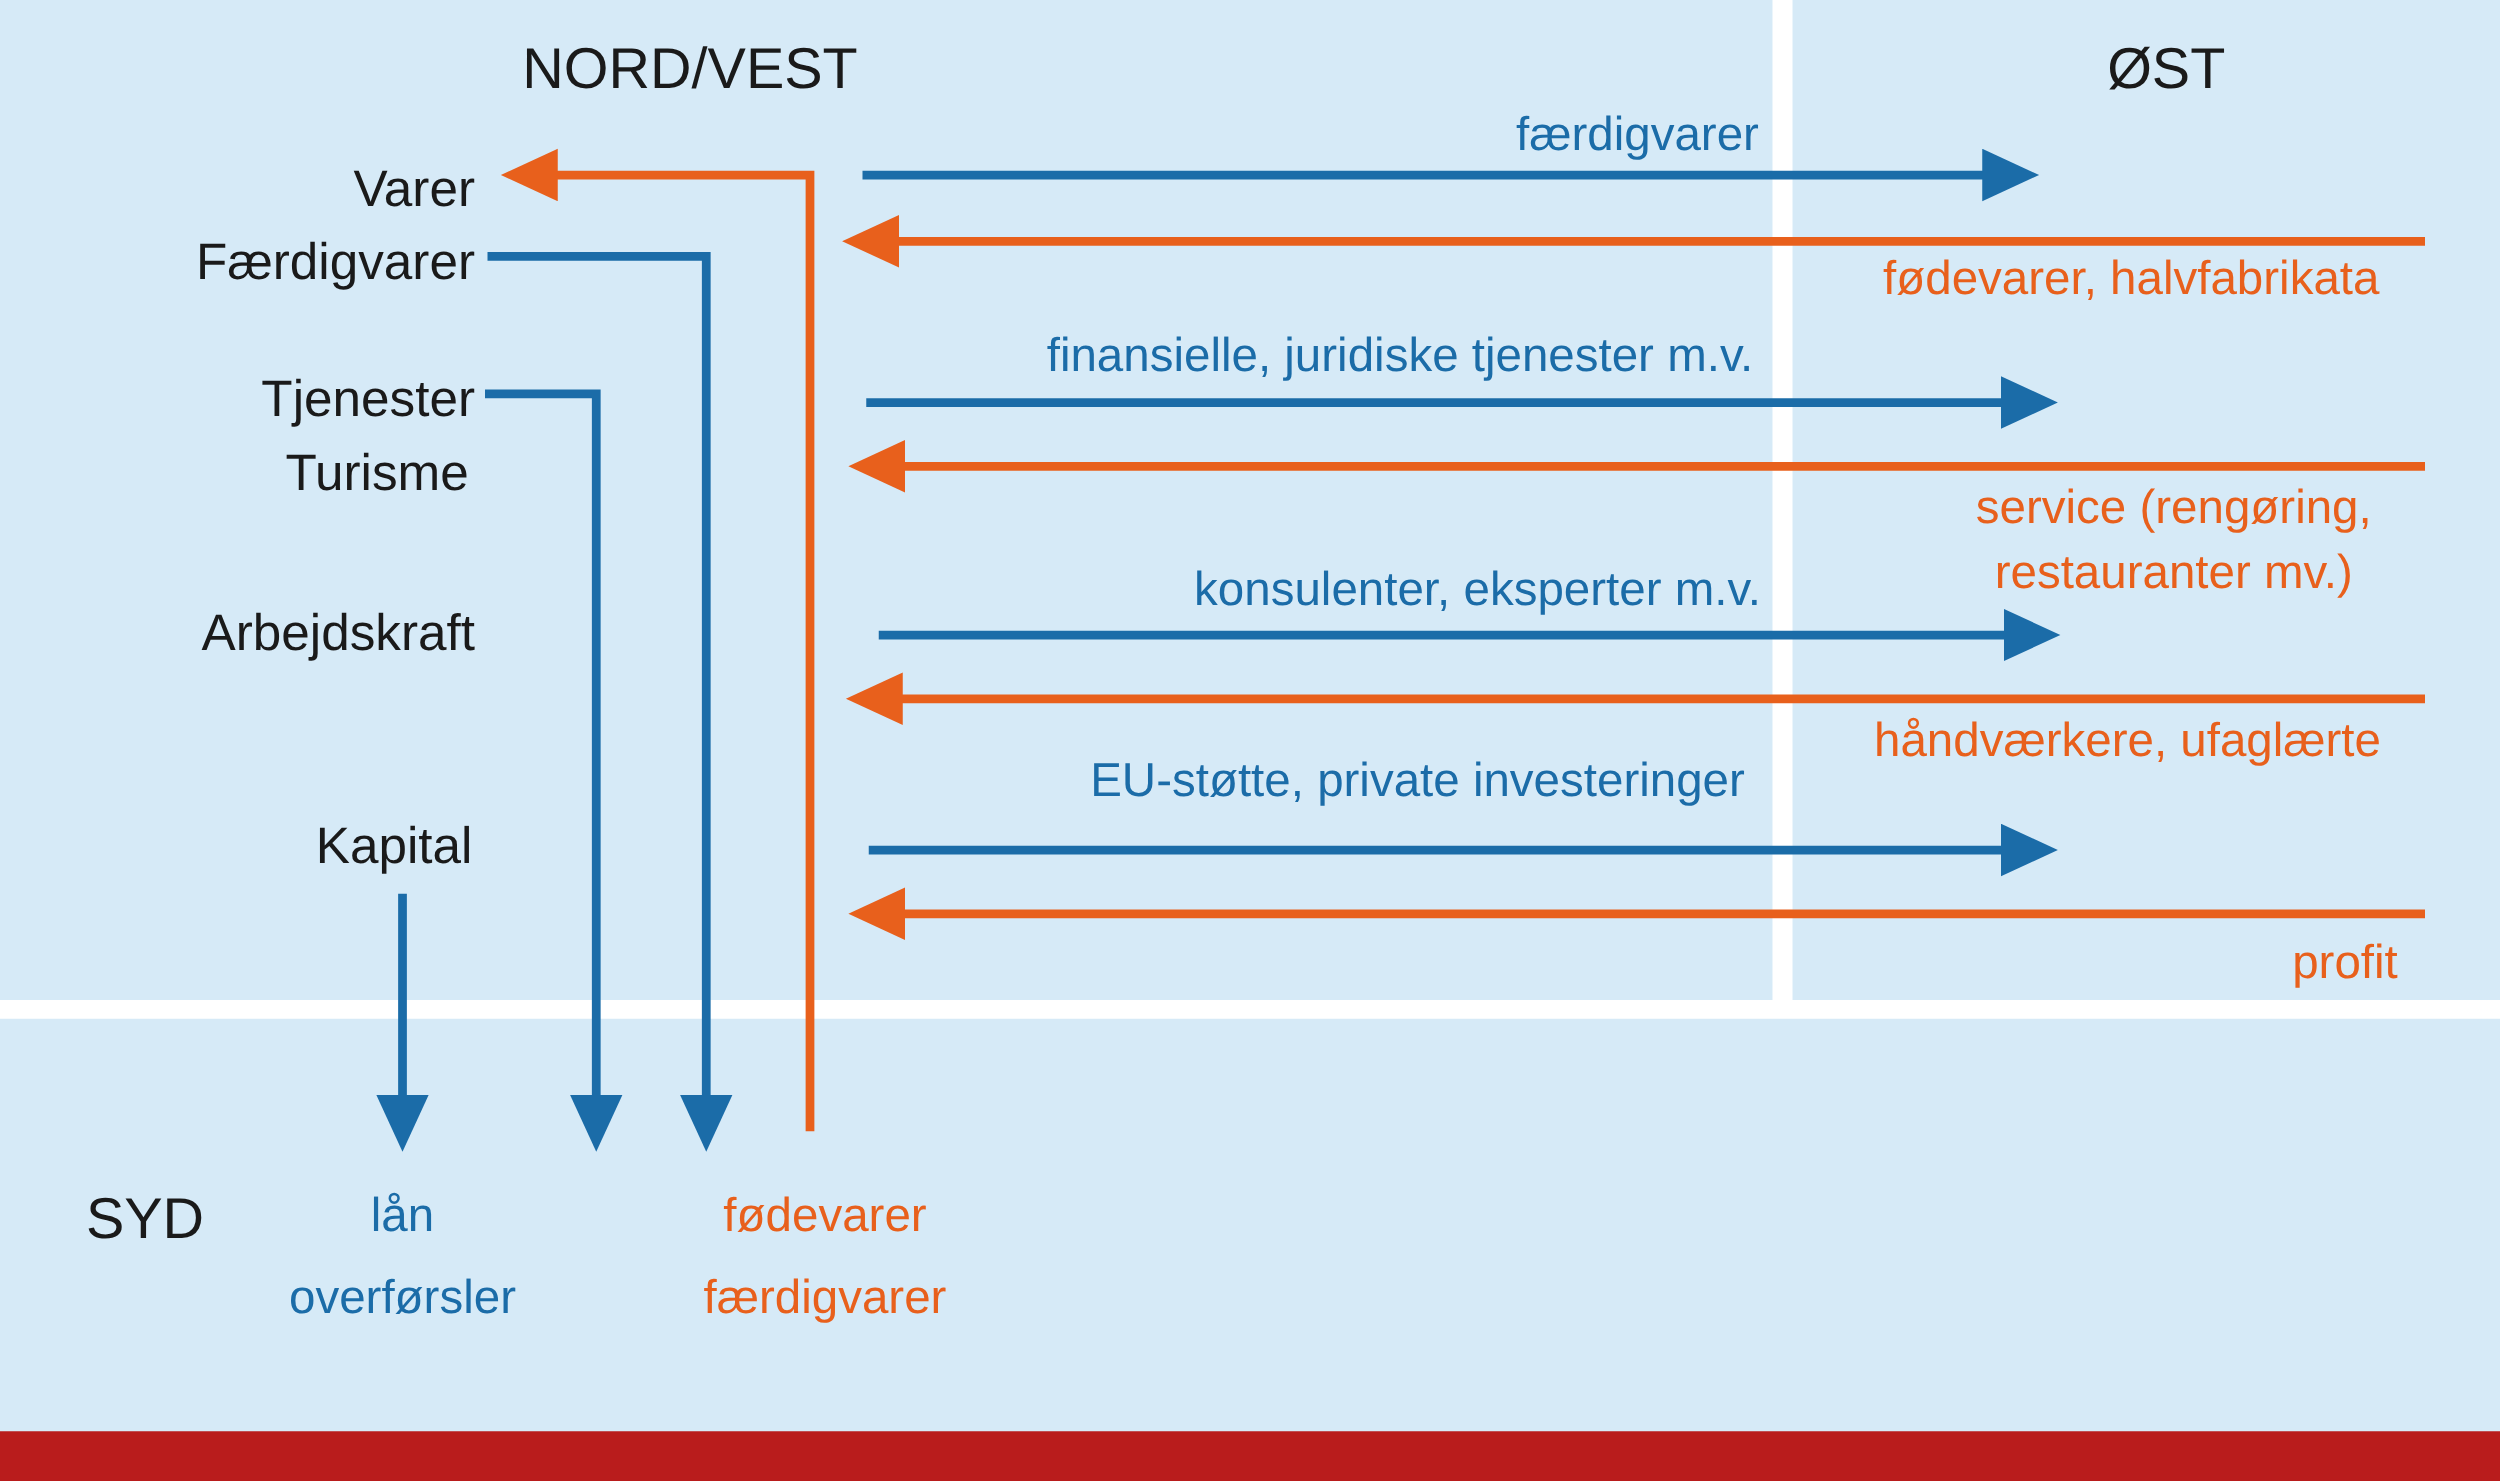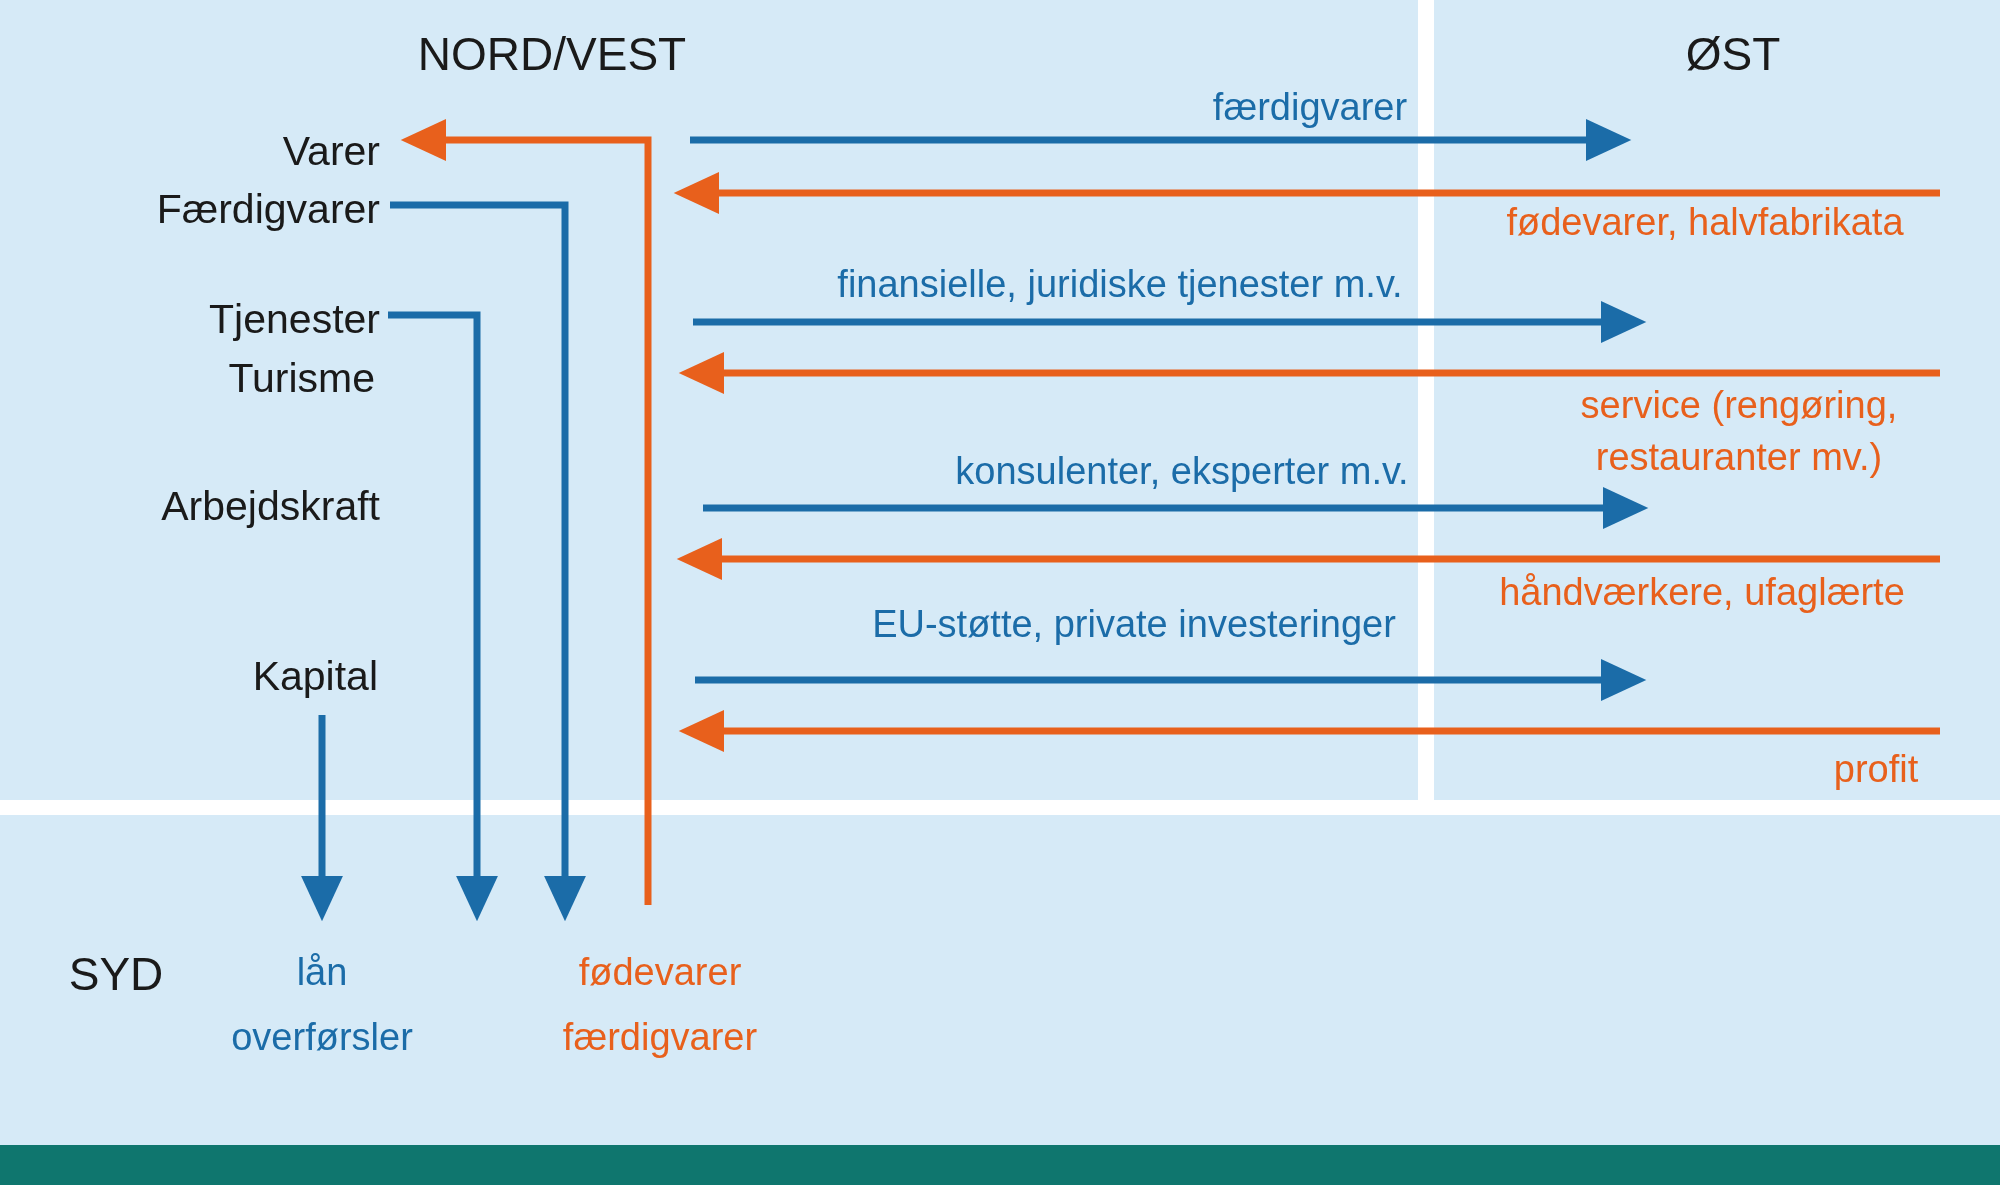--- a/index.html
+++ b/index.html
@@ -7,21 +7,21 @@
     padding: 0;
     background: #ffffff;
   }
   body {
     font-family: "Liberation Sans", sans-serif;
   }
   #stage {
     position: relative;
     width: 2000px;
     height: 1185px;
-    background: #0f766e;
+    background: #b91c1c;
     overflow: hidden;
   }
   svg.diagram {
     display: block;
     width: 2000px;
     height: 1185px;
   }
   .blk-label {
     font-family: "Liberation Sans", sans-serif;
     font-size: 41px;

